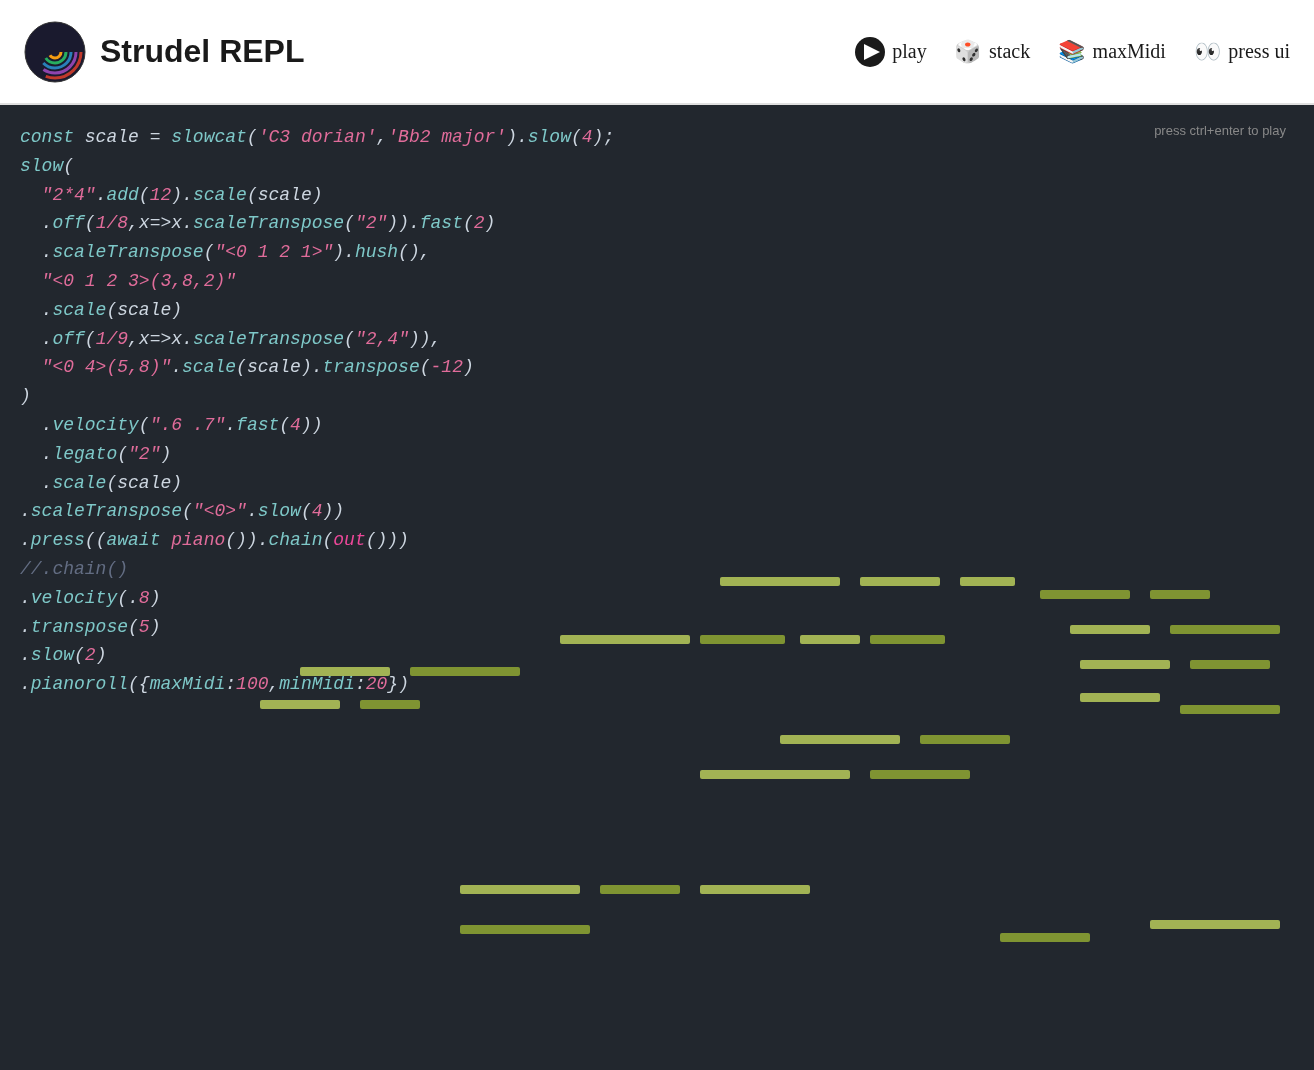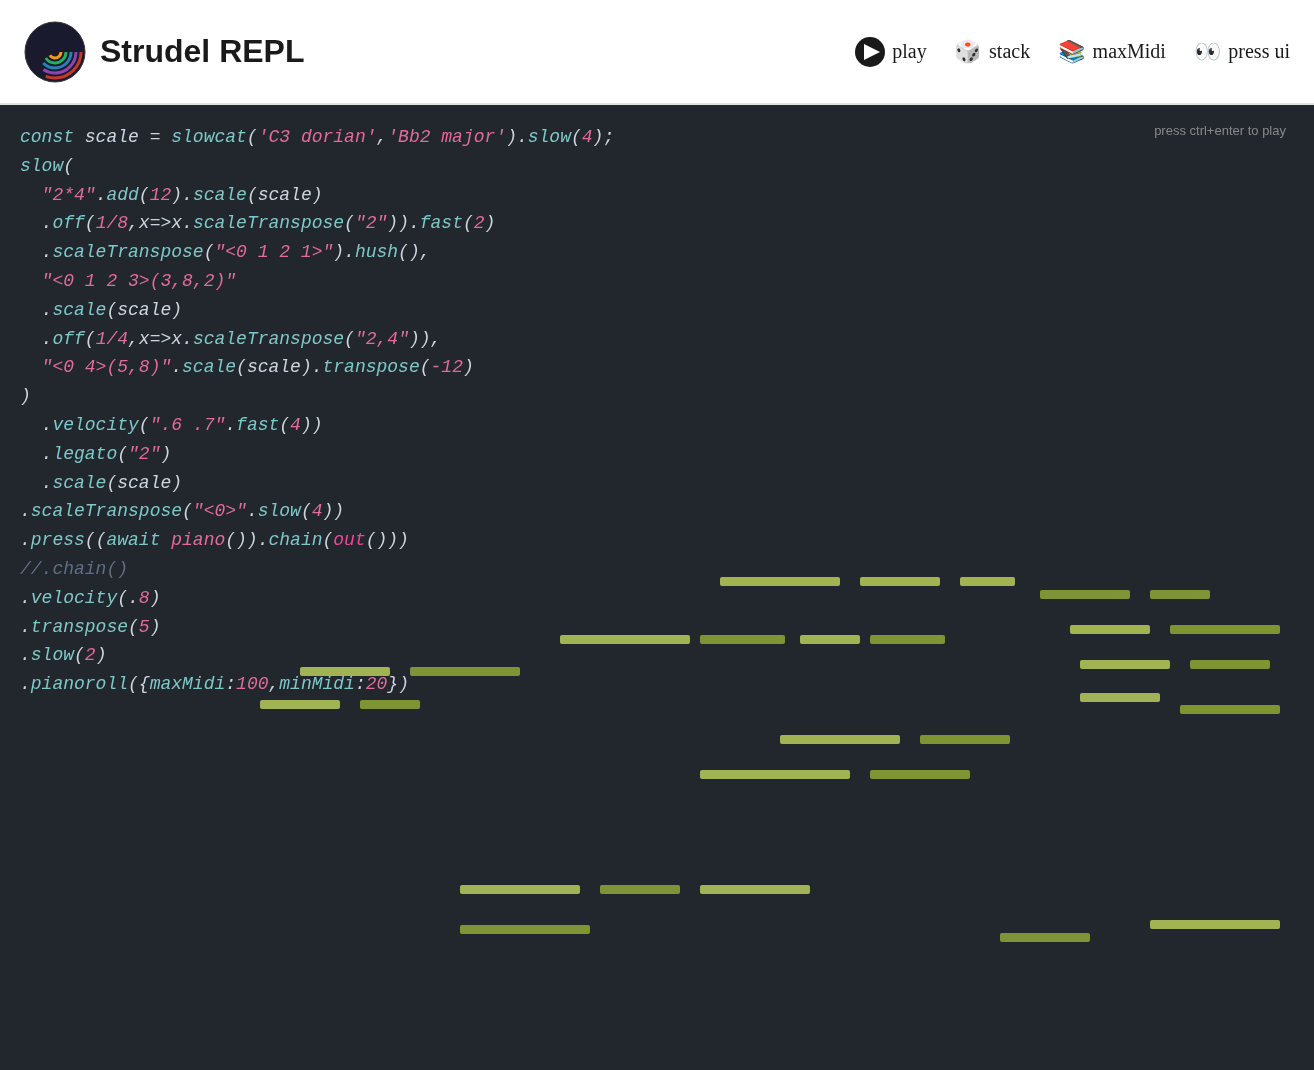--- a/index.html
+++ b/index.html
@@ -155,21 +155,21 @@
   <span id="hint-text">press ctrl+enter to play</span>
 
   <div id="code-content">
       <div class="code-line"><span class="c-cyan">const </span><span class="c-white">scale</span><span class="c-white"> = </span><span class="c-cyan">slowcat</span><span class="c-white">(</span><span class="c-pink">'C3 dorian'</span><span class="c-white">,</span><span class="c-pink">'Bb2 major'</span><span class="c-white">).</span><span class="c-cyan">slow</span><span class="c-white">(</span><span class="c-num">4</span><span class="c-white">);</span></div>
       <div class="code-line"><span class="c-cyan">slow</span><span class="c-white">(</span></div>
       <div class="code-line"><span class="c-white">  </span><span class="c-pink">"2*4"</span><span class="c-white">.</span><span class="c-cyan">add</span><span class="c-white">(</span><span class="c-num">12</span><span class="c-white">).</span><span class="c-cyan">scale</span><span class="c-white">(</span><span class="c-white">scale</span><span class="c-white">)</span></div>
       <div class="code-line"><span class="c-white">  .</span><span class="c-cyan">off</span><span class="c-white">(</span><span class="c-num">1/8</span><span class="c-white">,</span><span class="c-white">x=&gt;x</span><span class="c-white">.</span><span class="c-cyan">scaleTranspose</span><span class="c-white">(</span><span class="c-pink">"2"</span><span class="c-white">)).</span><span class="c-cyan">fast</span><span class="c-white">(</span><span class="c-num">2</span><span class="c-white">)</span></div>
       <div class="code-line"><span class="c-white">  .</span><span class="c-cyan">scaleTranspose</span><span class="c-white">(</span><span class="c-pink">"&lt;0 1 2 1&gt;"</span><span class="c-white">).</span><span class="c-cyan">hush</span><span class="c-white">(),</span></div>
       <div class="code-line"><span class="c-white">  </span><span class="c-pink">"&lt;0 1 2 3&gt;(3,8,2)"</span></div>
       <div class="code-line"><span class="c-white">  .</span><span class="c-cyan">scale</span><span class="c-white">(</span><span class="c-white">scale</span><span class="c-white">)</span></div>
-      <div class="code-line"><span class="c-white">  .</span><span class="c-cyan">off</span><span class="c-white">(</span><span class="c-num">1/4</span><span class="c-white">,</span><span class="c-white">x=&gt;x</span><span class="c-white">.</span><span class="c-cyan">scaleTranspose</span><span class="c-white">(</span><span class="c-pink">"2,4"</span><span class="c-white">)),</span></div>
+      <div class="code-line"><span class="c-white">  .</span><span class="c-cyan">off</span><span class="c-white">(</span><span class="c-num">1/9</span><span class="c-white">,</span><span class="c-white">x=&gt;x</span><span class="c-white">.</span><span class="c-cyan">scaleTranspose</span><span class="c-white">(</span><span class="c-pink">"2,4"</span><span class="c-white">)),</span></div>
       <div class="code-line"><span class="c-white">  </span><span class="c-pink">"&lt;0 4&gt;(5,8)"</span><span class="c-white">.</span><span class="c-cyan">scale</span><span class="c-white">(</span><span class="c-white">scale</span><span class="c-white">).</span><span class="c-cyan">transpose</span><span class="c-white">(</span><span class="c-num">-12</span><span class="c-white">)</span></div>
       <div class="code-line"><span class="c-white">)</span></div>
       <div class="code-line"><span class="c-white">  .</span><span class="c-cyan">velocity</span><span class="c-white">(</span><span class="c-pink">".6 .7"</span><span class="c-white">.</span><span class="c-cyan">fast</span><span class="c-white">(</span><span class="c-num">4</span><span class="c-white">))</span></div>
       <div class="code-line"><span class="c-white">  .</span><span class="c-cyan">legato</span><span class="c-white">(</span><span class="c-pink">"2"</span><span class="c-white">)</span></div>
       <div class="code-line"><span class="c-white">  .</span><span class="c-cyan">scale</span><span class="c-white">(</span><span class="c-white">scale</span><span class="c-white">)</span></div>
       <div class="code-line"><span class="c-white">.</span><span class="c-cyan">scaleTranspose</span><span class="c-white">(</span><span class="c-pink">"&lt;0&gt;"</span><span class="c-white">.</span><span class="c-cyan">slow</span><span class="c-white">(</span><span class="c-num">4</span><span class="c-white">))</span></div>
       <div class="code-line"><span class="c-white">.</span><span class="c-cyan">press</span><span class="c-white">((</span><span class="c-cyan">await </span><span class="c-pink">piano</span><span class="c-white">())</span><span class="c-white">.</span><span class="c-cyan">chain</span><span class="c-white">(</span><span class="c-blue">out</span><span class="c-white">()))</span></div>
       <div class="code-line"><span class="c-comment">//</span><span class="c-comment">.chain()</span></div>
       <div class="code-line"><span class="c-white">.</span><span class="c-cyan">velocity</span><span class="c-white">(.</span><span class="c-num">8</span><span class="c-white">)</span></div>
       <div class="code-line"><span class="c-white">.</span><span class="c-cyan">transpose</span><span class="c-white">(</span><span class="c-num">5</span><span class="c-white">)</span></div>

